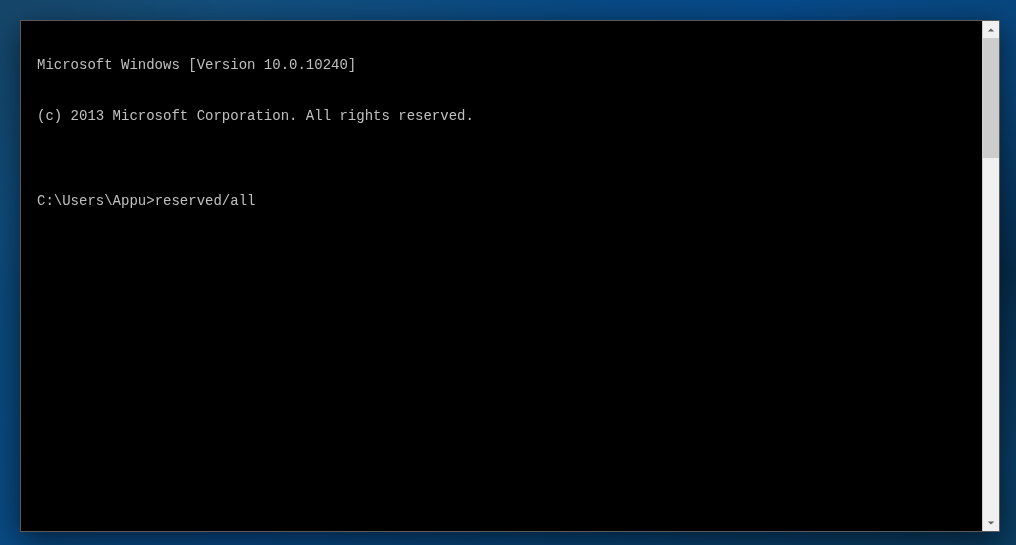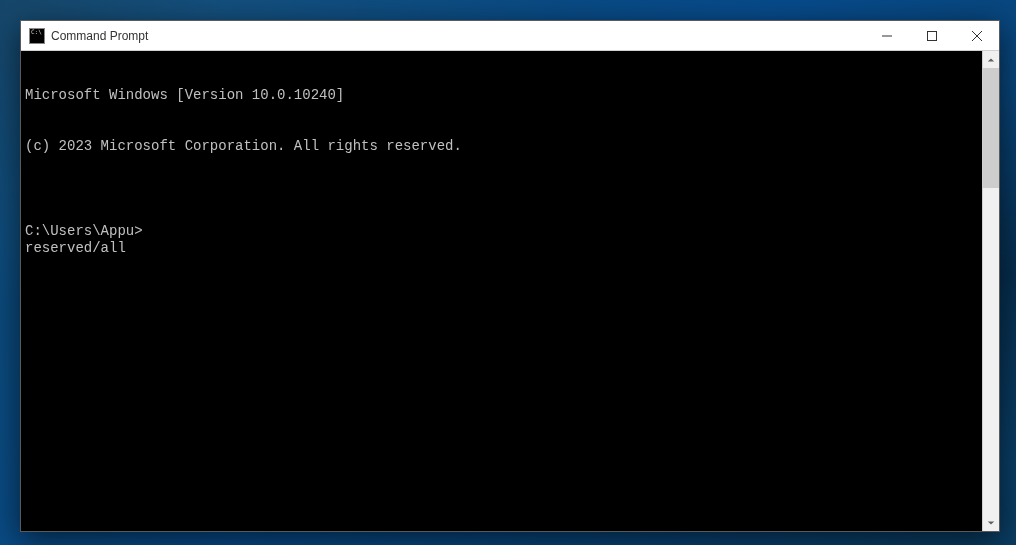--- a/index.html
+++ b/index.html
@@ -94,30 +94,29 @@
       position: relative;
       min-height: 0;
     }
     .terminal {
       flex: 1;
       background: #000;
       color: #c0c0c0;
       font-family: Consolas, "Courier New", monospace;
       font-size: 14px;
       line-height: 17px;
-      padding: 2px 4px;
+      padding: 2px 16px;
       white-space: pre;
       overflow: hidden;
     }
     .terminal .line {
       display: block;
     }
     .prompt-line {
       display: flex;
-      flex-direction: column;
     }
     .scrollbar {
       width: 17px;
       background: #f0f0f0;
       display: flex;
       flex-direction: column;
       border-left: 1px solid #d0d0d0;
     }
     .scroll-btn {
       height: 17px;
@@ -145,46 +144,25 @@
       height: 120px;
       background: #cdcdcd;
     }
   </style>
 </head>
 <body>
 
 <div class="desktop-shadow"></div>
 
 <div class="window">
-  <div class="titlebar">
-    <div class="titlebar-icon"></div>
-    <div class="title-text">Command Prompt</div>
-    <div class="window-controls">
-      <button class="win-btn">
-        <svg viewBox="0 0 10 10">
-            <rect x="0" y="4.5" width="10" height="1" fill="currentColor"></rect>
-          </svg>
-      </button>
-      <button class="win-btn">
-        <svg viewBox="0 0 10 10">
-            <rect x="0.5" y="0.5" width="9" height="9" fill="none" stroke="currentColor" stroke-width="1"></rect>
-          </svg>
-      </button>
-      <button class="win-btn close">
-        <svg viewBox="0 0 10 10">
-            <path d="M0 0 L10 10 M10 0 L0 10" stroke="currentColor" stroke-width="1" fill="none"></path>
-          </svg>
-      </button>
-    </div>
-  </div>
 
   <div class="client-area">
     <div class="terminal">
       <span class="line">Microsoft Windows [Version 10.0.10240]</span>
-      <span class="line">(c) 2023 Microsoft Corporation. All rights reserved.</span>
+      <span class="line">(c) 2013 Microsoft Corporation. All rights reserved.</span>
       <span class="line"></span>
       <span class="prompt-line"><span>C:\Users\Appu&gt;</span><span>reserved/all</span></span>
     </div>
 
     <div class="scrollbar">
       <div class="scroll-btn">
         <svg viewBox="0 0 10 10">
             <path d="M1 7 L5 3 L9 7 Z"></path>
           </svg>
       </div>

